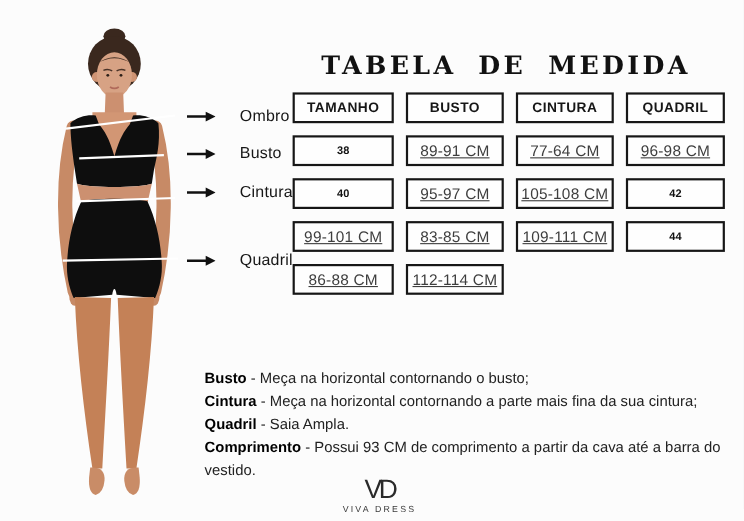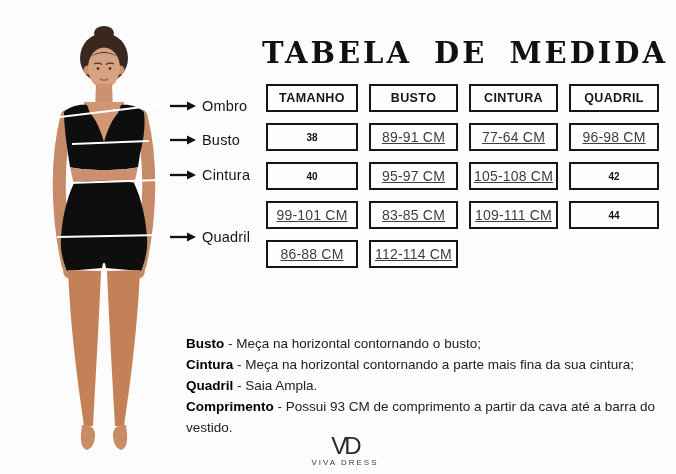--- a/index.html
+++ b/index.html
@@ -6,31 +6,31 @@
   body { background:#e9e9e9; font-family:"Liberation Sans", sans-serif; }
   .stage {
     position:relative; width:676px; height:474px;
     background:#fcfcfc; overflow:hidden;
     font-family:"Liberation Sans", sans-serif;
   }
   
   .model-svg { position:absolute; left:0; top:20px; width:220px; height:450px; }
   
   .measure-label {
-    position:absolute; left:170px; display:flex; align-items:center; gap:6px;
+    position:absolute; left:170px; display:flex; align-items:center; gap:22px;
     height:18px;
   }
   .measure-label span {
     font-size:14.5px; font-weight:500; color:#161616; letter-spacing:.2px;
   }
   .arrow-icon { width:26px; height:10px; flex:0 0 auto; }
   
   .chart-title {
-    position:absolute; left:262px; top:36px; width:396px; text-align:center;
-    font-family:"DejaVu Serif", serif; font-size:29px; font-weight:700;
+    position:absolute; left:262px; top:46px; width:396px; text-align:center;
+    font-family:"DejaVu Serif", serif; font-size:23px; font-weight:700;
     letter-spacing:3px; word-spacing:9px; color:#111; white-space:nowrap;
   }
   
   .size-grid {
     position:absolute; left:266px; top:84px;
     display:grid; grid-template-columns:92px 89px 89px 90px;
     column-gap:9px; row-gap:8px;gap:11px;
   }
   .cell {
     height:28px; border:2px solid #161616; background:#fefefe;

